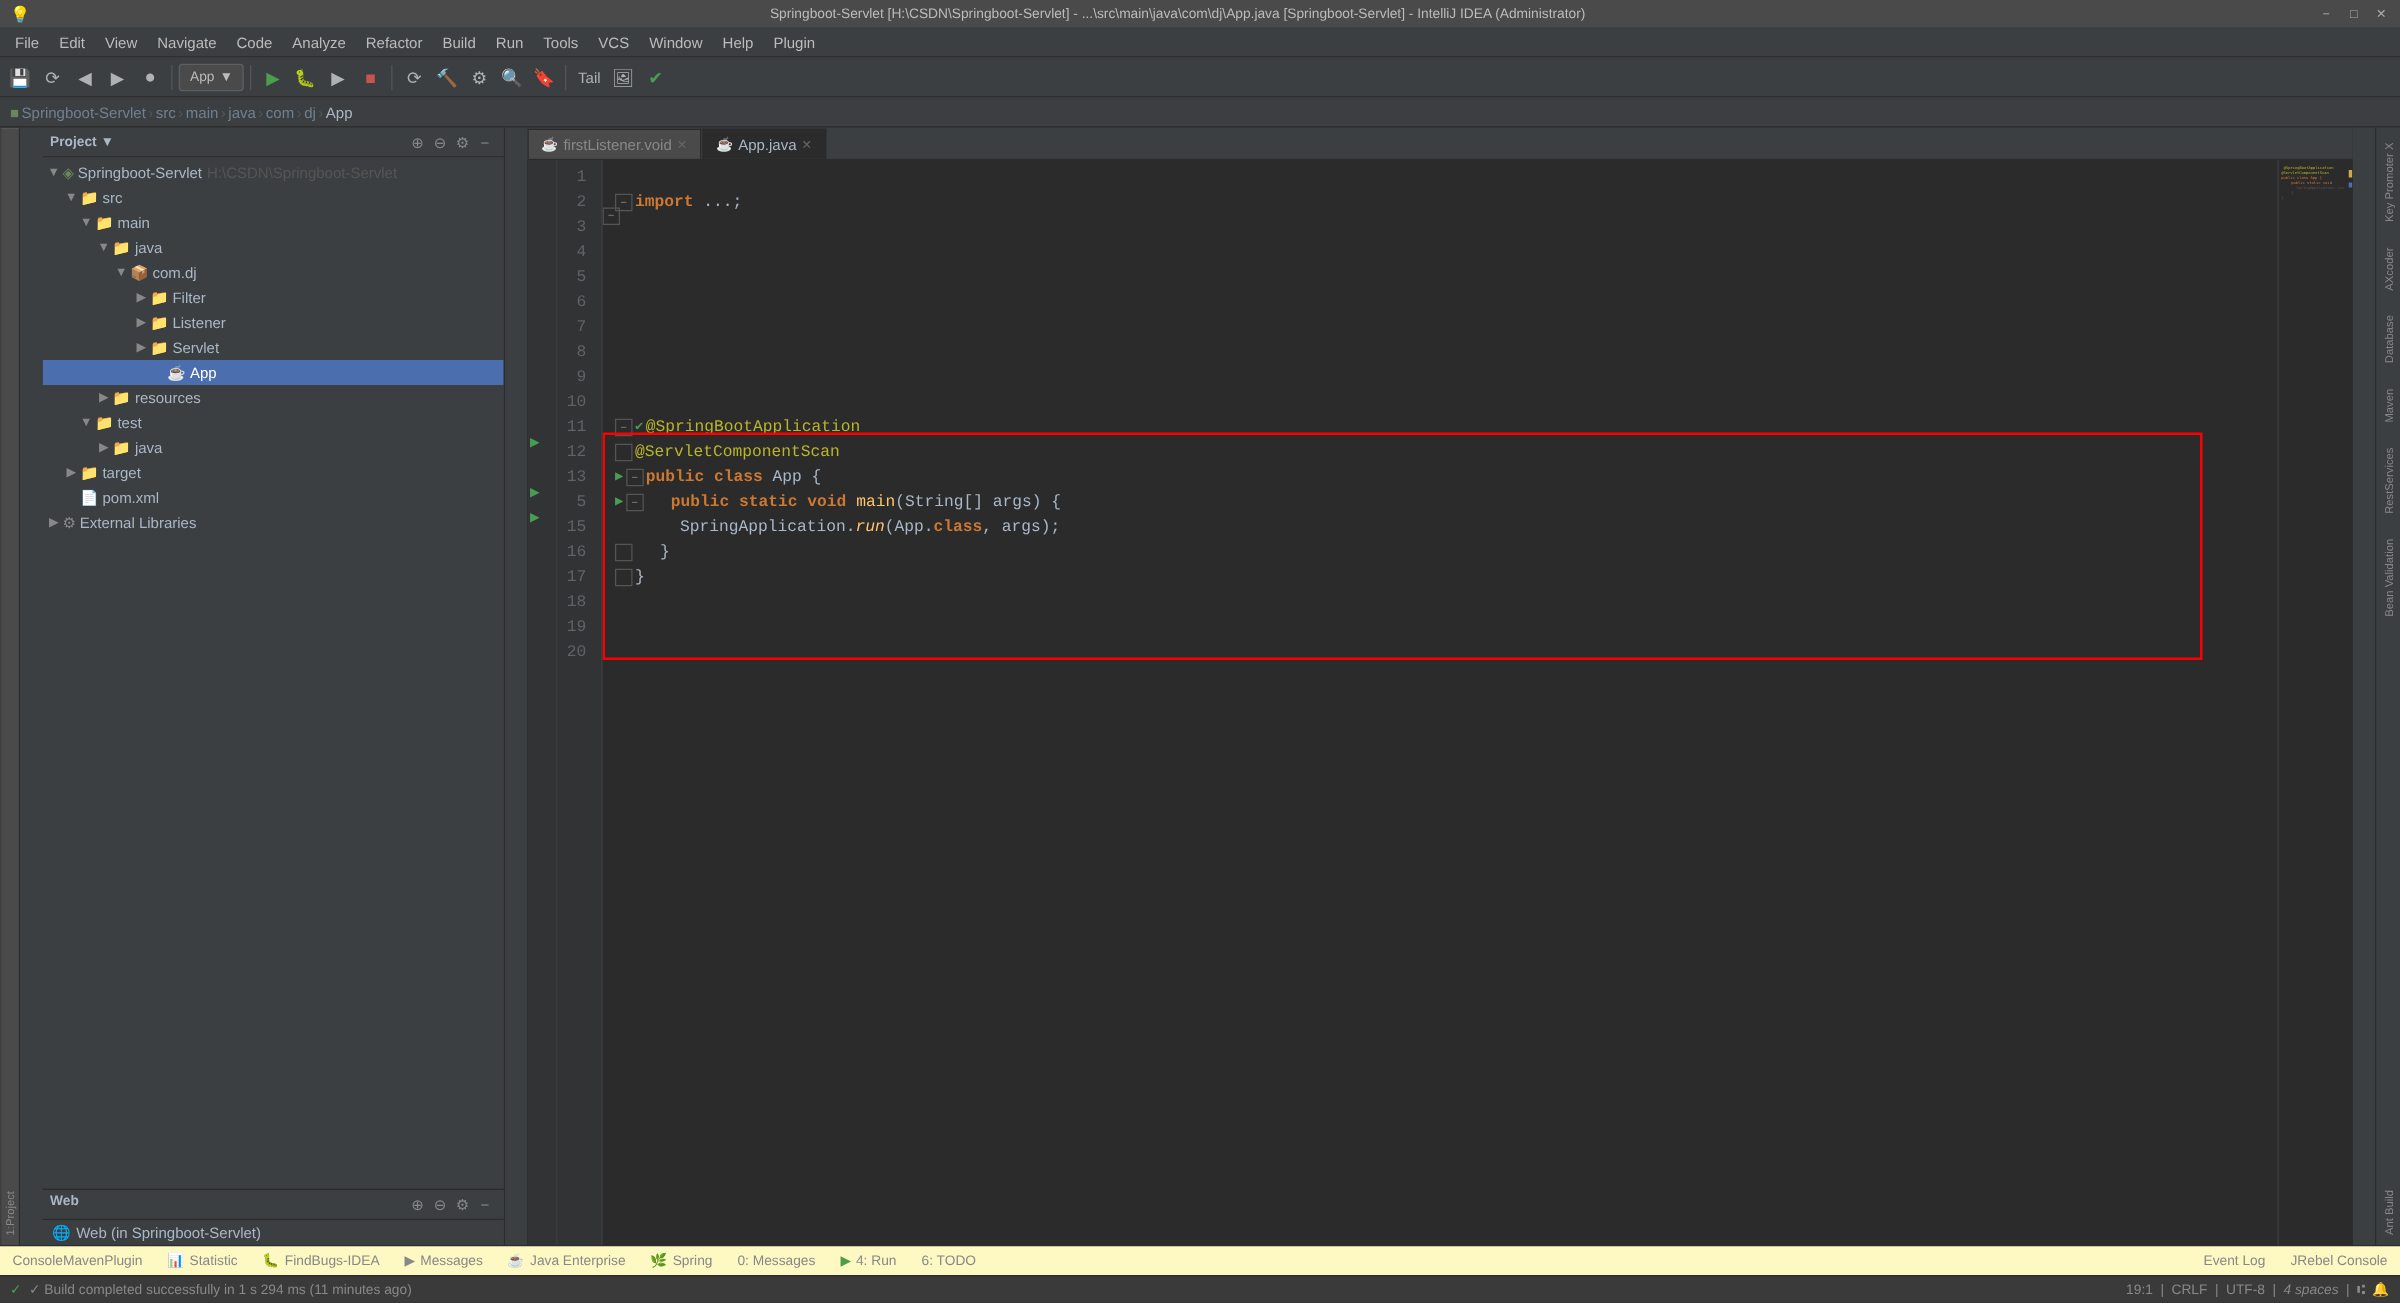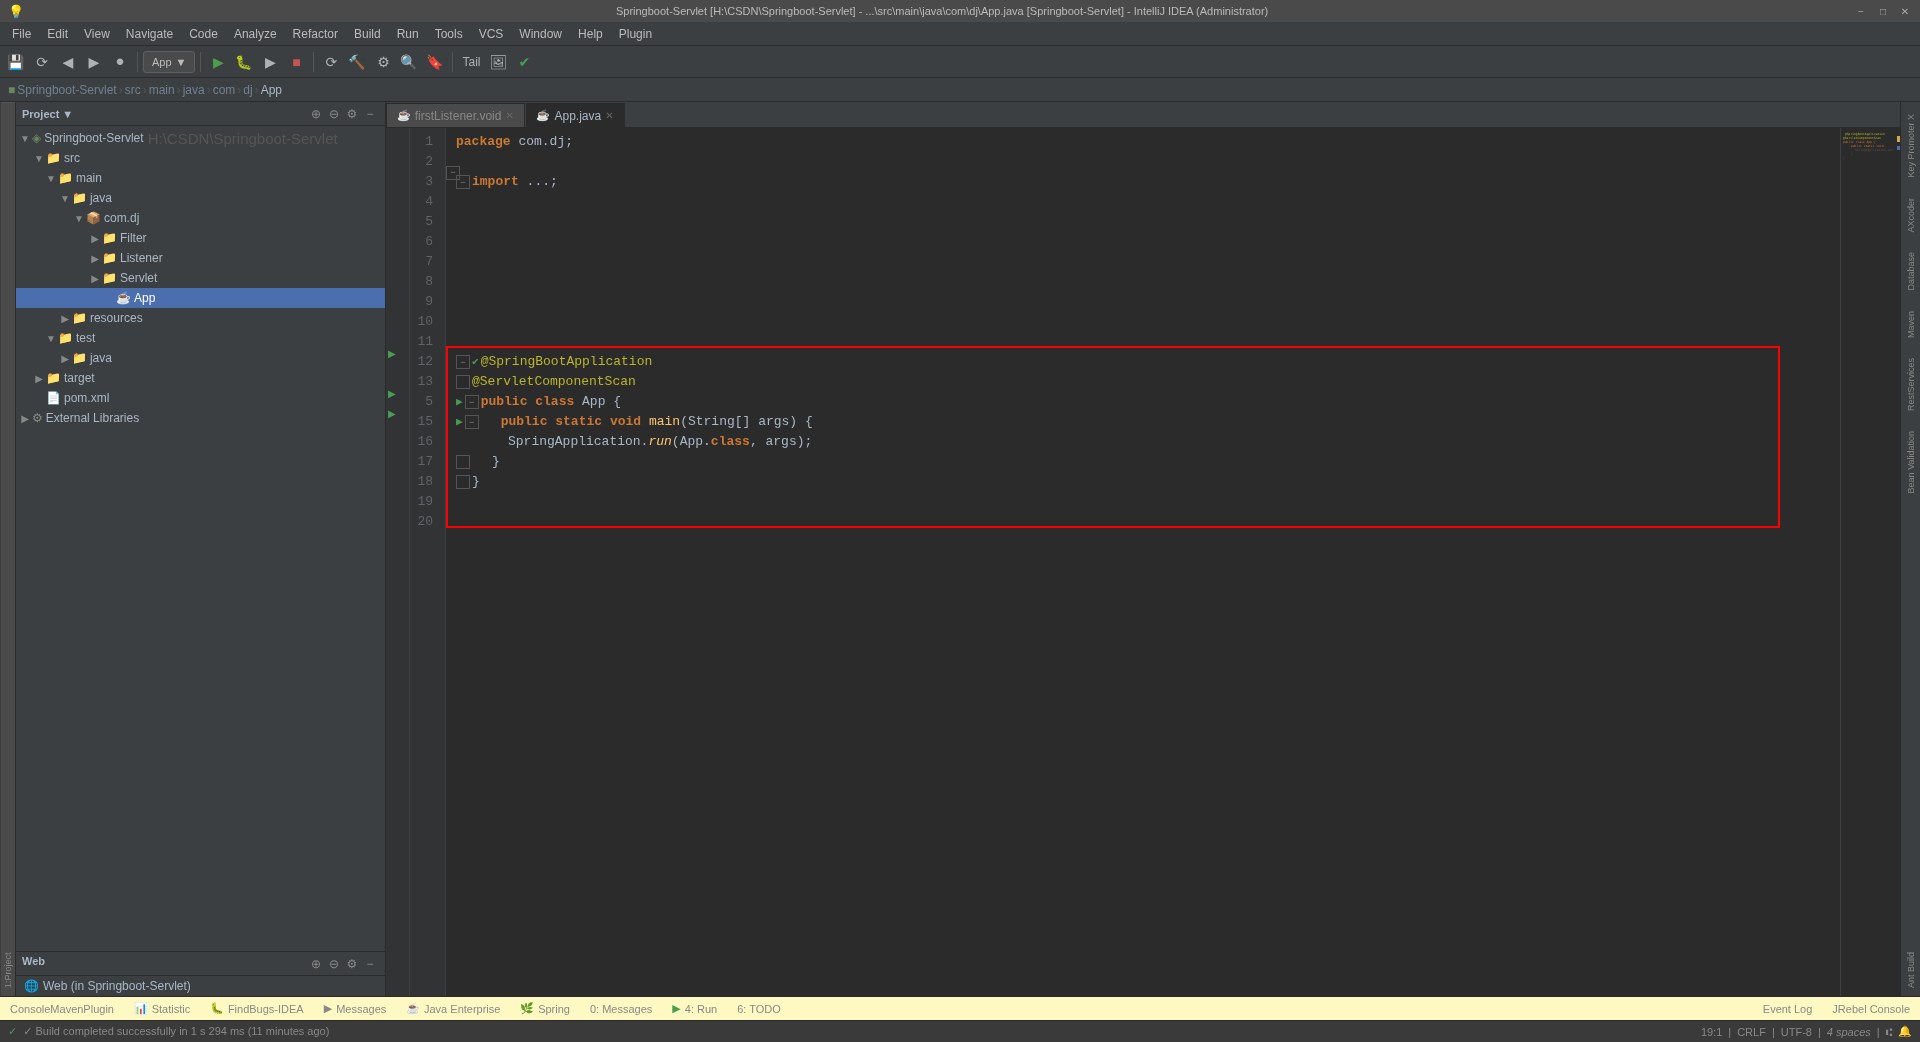--- a/index.html
+++ b/index.html
@@ -71,20 +71,21 @@
       gap: 2px;
     }
     .breadcrumb-sep { color: #555; }
     .breadcrumb-item { color: #6f8091; cursor: pointer; }
     .breadcrumb-item.active { color: #a9b7c6; }
 
     
     #main-layout {
       display: flex;
       height: calc(1042px - 22px - 24px - 32px - 24px - 24px - 22px);
+      gap: 18px;
     }
     #project-header {
       display: flex;
       align-items: center;
       padding: 3px 6px;
       background: #3c3f41;
       border-bottom: 1px solid #2b2b2b;
       height: 24px;
     }
     .panel-title { color: #a9b7c6; font-size: 11px; font-weight: bold; flex: 1; }
@@ -344,21 +345,21 @@
         <div class="panel-btn" title="Collapse">⊖</div>
         <div class="panel-btn">⚙</div>
         <div class="panel-btn">−</div>
       </div>
       <div id="file-tree" style="flex:1; overflow-y:auto; background:#3c3f41;">
 
         <div class="tree-item" style="padding-left:2px;">
           <span class="tree-arrow">▼</span>
           <span style="color:#6a8759; margin-right:3px;">◈</span>
           <span class="tree-label project-root">Springboot-Servlet</span>
-          <span style="color:#555; font-size:15px; margin-left:4px;">H:\CSDN\Springboot-Servlet</span>
+          <span style="color:#555; font-size:12px; margin-left:4px;">H:\CSDN\Springboot-Servlet</span>
         </div>
 
         <div class="tree-item" style="padding-left:16px;">
           <span class="tree-arrow">▼</span>
           <span style="color:#97b0c7; margin-right:3px;">📁</span>
           <span class="tree-label folder">src</span>
         </div>
 
         <div class="tree-item" style="padding-left:28px;">
           <span class="tree-arrow">▼</span>
@@ -502,21 +503,20 @@
         <div class="line-num">19</div>
         <div class="line-num">20</div>
       </div>
 
       <div id="code-content" style="flex:1; font-family:'Consolas','Courier New',monospace; font-size:13px; line-height:20px; padding:4px 0 4px 10px; color:#a9b7c6; overflow:auto; position:relative;">
 
         <div style="position:absolute; border:2px solid red; left:0; top:218px; right:60px; height:182px; pointer-events:none; z-index:10;"></div>
 
         <div style="position:absolute; left:0; top:38px; width:14px; height:14px; border:1px solid #555; color:#888; font-size:9px; display:flex; align-items:center; justify-content:center;">−</div>
 
-        <div class="code-line"><span class="kw">package</span><span> com.dj;</span></div>
         <div class="code-line">&nbsp;</div>
         <div class="code-line" style="position:relative;">
           <span style="display:inline-block; width:14px; height:14px; border:1px solid #555; color:#888; font-size:9px; line-height:14px; text-align:center; margin-right:2px; cursor:pointer;">−</span>
           <span class="kw">import</span><span> ...;</span>
         </div>
         <div class="code-line">&nbsp;</div>
         <div class="code-line">&nbsp;</div>
         <div class="code-line">&nbsp;</div>
         <div class="code-line">&nbsp;</div>
         <div class="code-line">&nbsp;</div>

